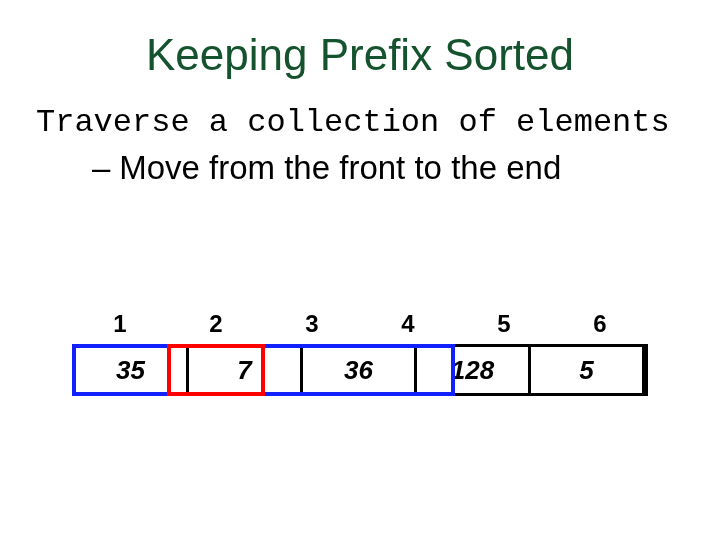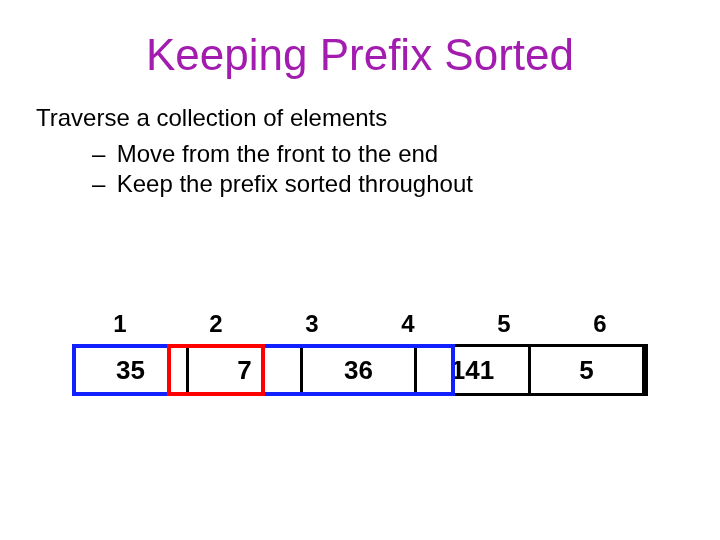--- a/index.html
+++ b/index.html
@@ -14,31 +14,32 @@
   .slide {
     position: relative;
     width: 720px;
     height: 540px;
     box-sizing: border-box;
     padding: 20px 36px 0 36px;
   }
   .title {
     font-size: 44px;
     text-align: center;
-    color: #a21caf;
+    color: #14532d;
     margin: 10px 0 24px 0;
     font-weight: normal;
   }
   .line1 {
-    font-size: 24px;
+    font-size: 32px;
     margin: 0 0 8px 0;
+    font-family: Liberation Mono, monospace;
   }
   .bullets {
     margin: 0 0 0 56px;
-    font-size: 24px;
+    font-size: 33px;
   }
   .bullets .row {
     margin: 2px 0;
   }
   .dash {
     display: inline-block;
     width: 18px;
   }
 
   .array-wrap {
@@ -60,20 +61,21 @@
     font-size: 24px;
   }
 
   .cells {
     position: relative;
     display: flex;
     width: 100%;
     height: 52px;
     border: 3px solid #000;
     box-sizing: border-box;
+    font-style: italic;
   }
   .cells .cell {
     flex: 1 1 0;
     text-align: center;
     line-height: 46px;
     font-family: Arial, Helvetica, sans-serif;
     font-weight: bold;
     font-size: 26px;
     box-sizing: border-box;
     border-right: 3px solid #000;
@@ -104,42 +106,38 @@
 
   <h1 class="title">Keeping Prefix Sorted</h1>
 
   <p class="line1">Traverse a collection of elements</p>
 
   <div class="bullets">
     <div class="row">
       <span class="dash">–</span>
       <span>Move from the front to the end</span>
     </div>
-    <div class="row">
-      <span class="dash">–</span>
-      <span>Keep the prefix sorted throughout</span>
-    </div>
   </div>
 
   <div class="array-wrap">
 
     <div class="indices">
       <div class="idx">1</div>
       <div class="idx">2</div>
       <div class="idx">3</div>
       <div class="idx">4</div>
       <div class="idx">5</div>
       <div class="idx">6</div>
     </div>
 
     <div class="cells">
       <div class="cell">35</div>
       <div class="cell">7</div>
       <div class="cell">36</div>
-      <div class="cell">141</div>
+      <div class="cell">128</div>
       <div class="cell">5</div>
 
       <div id="hl-blue" class="hl blue" style="left: -3px; width: 383px;"></div>
       <div id="hl-red" class="hl red" style="left: 92px; width: 98px;"></div>
     </div>
 
   </div>
 
 </div>
 

